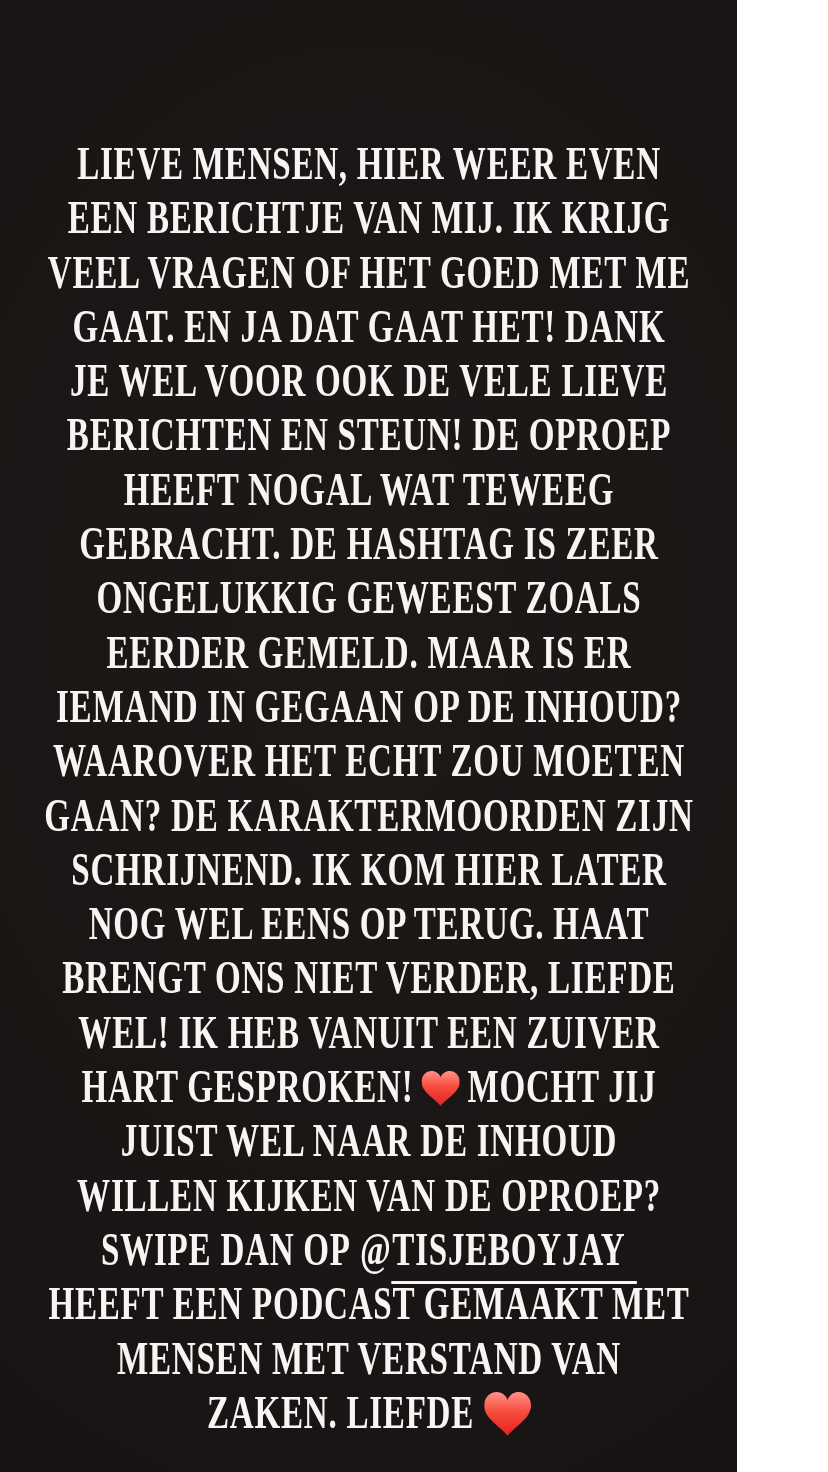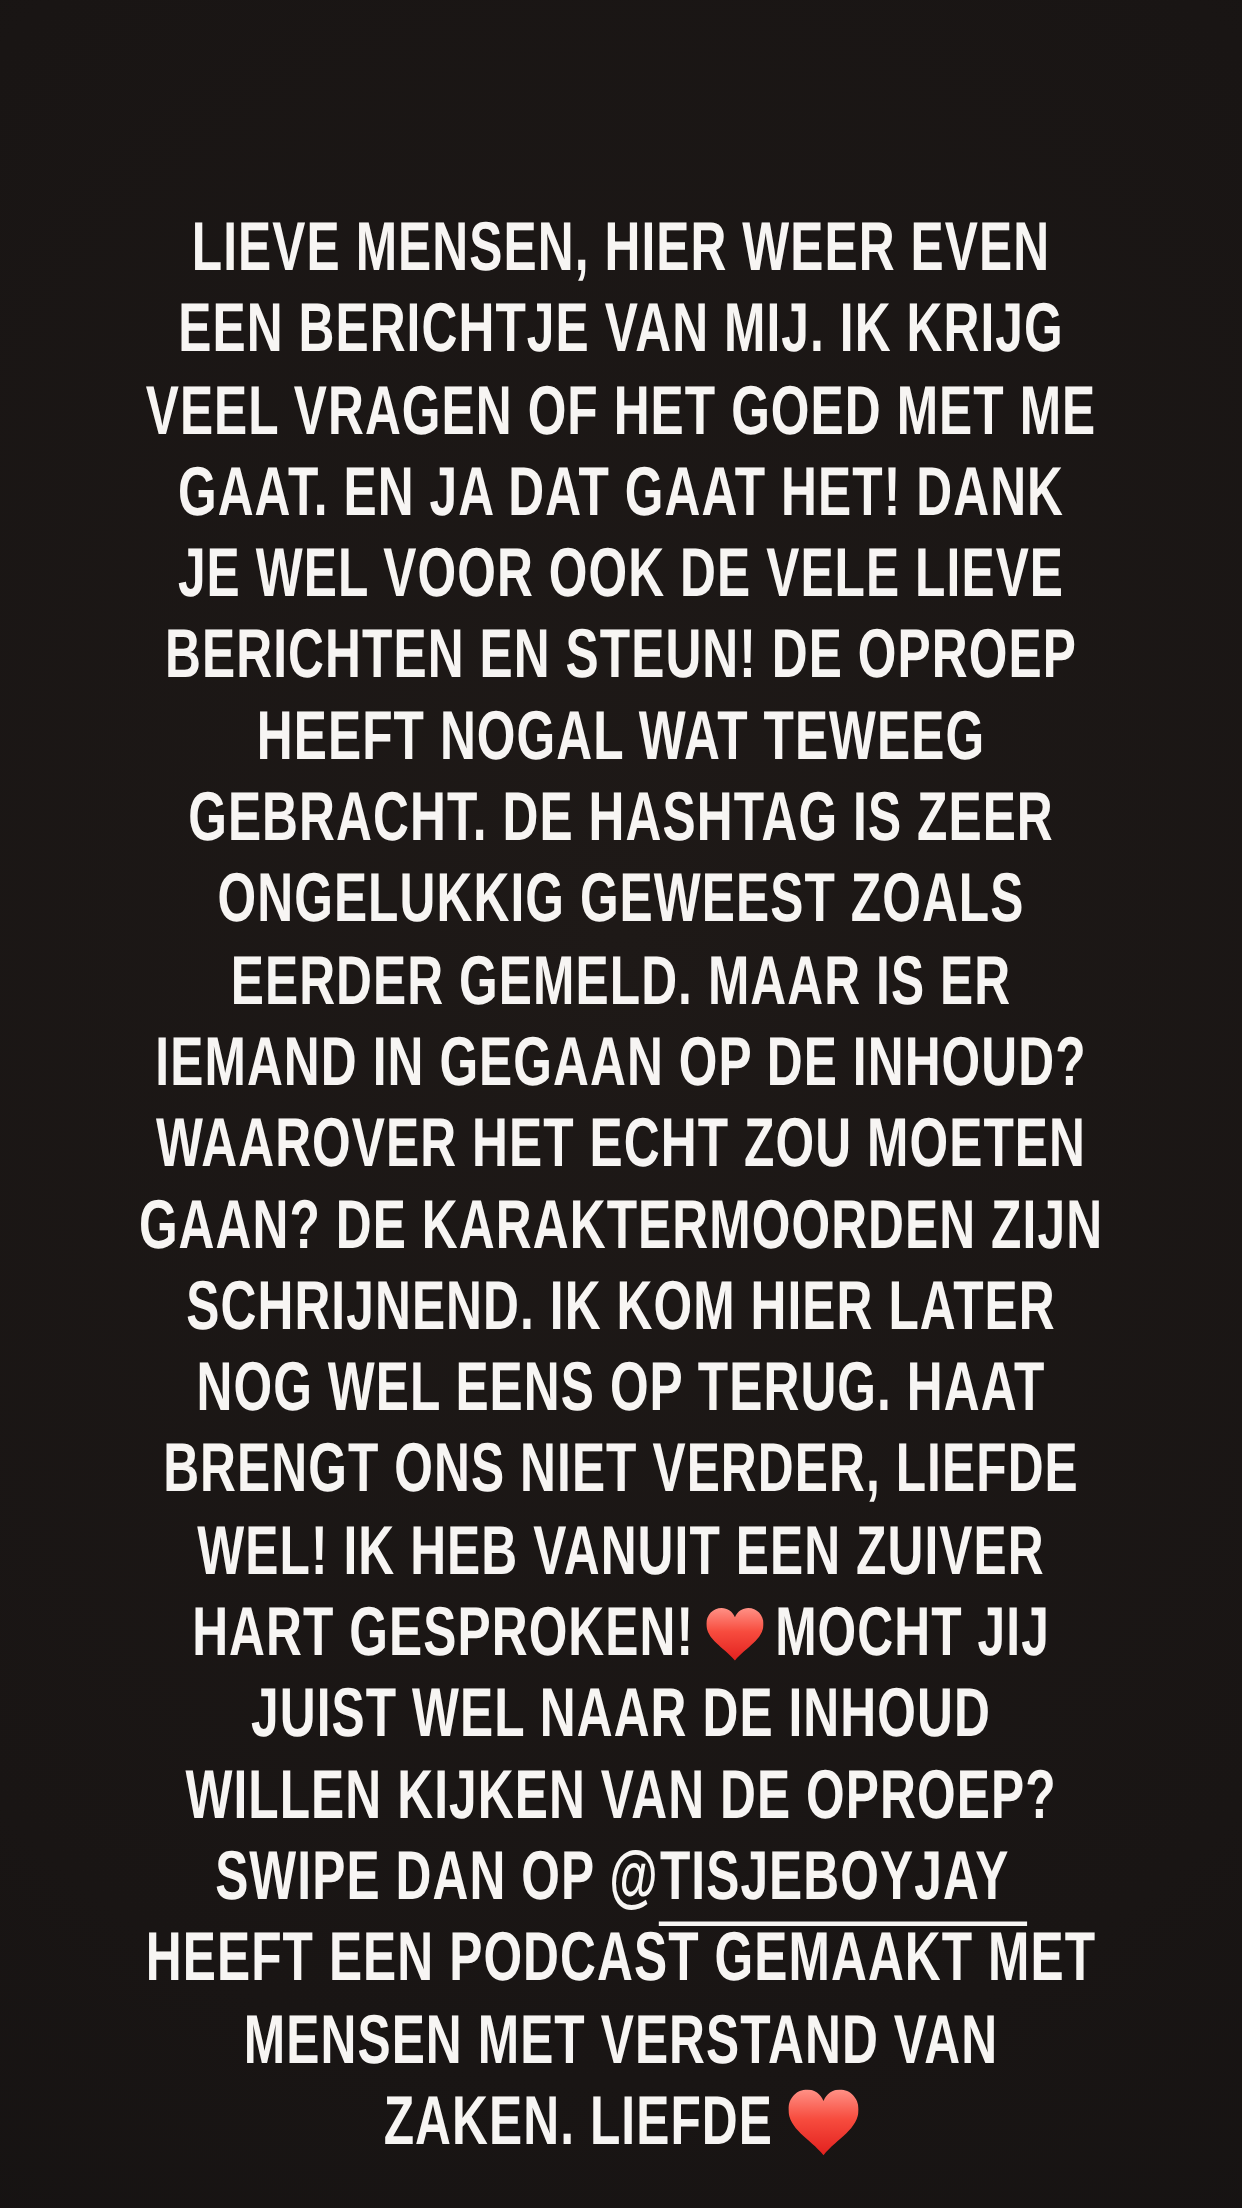--- a/index.html
+++ b/index.html
@@ -4,24 +4,24 @@
 <style>
   html, body {
     margin: 0;
     padding: 0;
     width: 828px;
     height: 1472px;
     overflow: hidden;
   }
   .story {
     position: relative;
-    width: 828px;
+    width: 737px;
     height: 1472px;
     background: radial-gradient(140% 95% at 50% 42%, #1e1917 0%, #191514 55%, #121010 100%);
-    font-family: Liberation Sans, sans-serif;
+    font-family: Liberation Serif, serif;
   }
   .text-block {
     position: absolute;
     top: 137px;
     left: 50%;
     width: 1150px;
     margin-left: -575px;
     transform: scaleX(0.72);
     transform-origin: center top;
     text-align: center;

